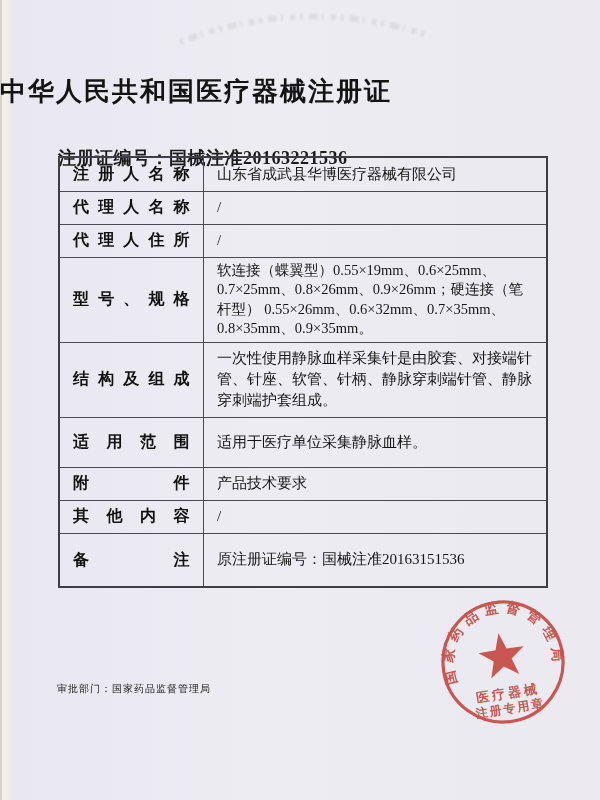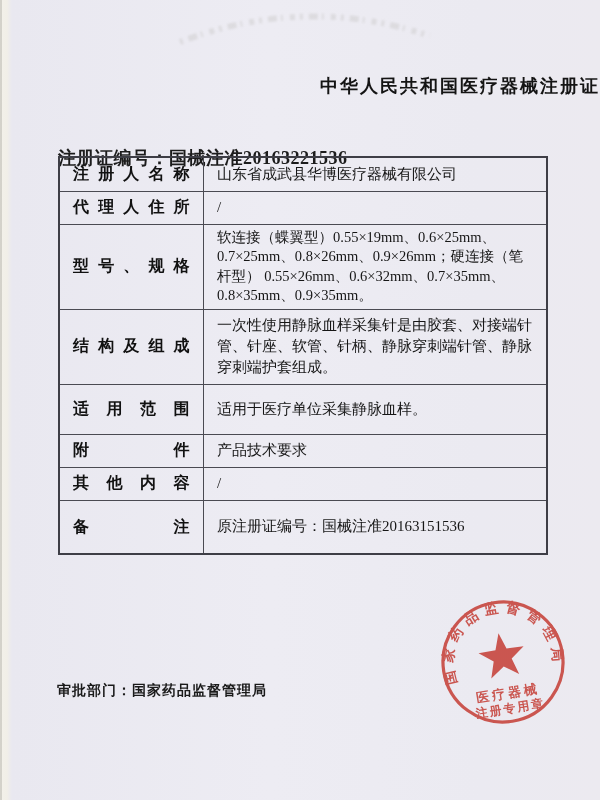--- a/index.html
+++ b/index.html
@@ -8,22 +8,22 @@
     font-family:"Liberation Serif","DejaVu Serif",serif;
     background:#f2f0e9;
   }
   .page{
     position:absolute;inset:0;
     background:linear-gradient(90deg,#f3f1ea 0px,#f1efe8 7px,#e9e8f0 12px,#edecf3 45%,#ebeaf1 80%,#eceaf0 100%);
   }
   .left-edge-line{position:absolute;left:0;top:0;width:2px;height:800px;background:rgba(120,118,110,.25);}
   .bleed{position:absolute;left:170px;top:2px;opacity:.16;filter:blur(1px);}
   .title{
-    position:absolute;left:0;top:74px;width:100%;text-align:right;
-    font-size:18px;font-weight:700;letter-spacing:2px;color:#141414;
+    position:absolute;left:0;top:74px;width:100%;text-align:left;
+    font-size:26px;font-weight:700;letter-spacing:2px;color:#141414;
   }
   .certno{
     position:absolute;left:58px;top:146px;font-size:18px;font-weight:700;color:#1c1c1c;
     letter-spacing:.5px;
   }
   table.cert{
     position:absolute;left:58px;top:156px;width:490px;
     border-collapse:collapse;table-layout:fixed;
     border:2px solid #3e3e46;
     color:#161616;
@@ -33,21 +33,21 @@
     width:117px;font-weight:700;font-size:16px;
     text-align:justify;text-align-last:justify;
     padding:0 13px;letter-spacing:.5px;color:#111;
   }
   td.val{font-size:15px;padding:3px 9px 3px 13px;line-height:1.42;}
   tr.r1{height:34px} tr.r2,tr.r3,tr.r4,tr.r5,tr.r6{height:33px}
   tr.r7{height:67px} tr.r7 td.val{font-size:14.5px;line-height:1.35;}
   tr.r8{height:75px} tr.r9{height:50px}
   tr.r10,tr.r11{height:33px} tr.r12{height:54px}
   .footer-left{
-    position:absolute;left:57px;top:682px;font-size:14px;font-weight:700;color:#1a1a1a;letter-spacing:1px;
+    position:absolute;left:57px;top:682px;font-size:10px;font-weight:400;color:#1a1a1a;letter-spacing:1px;
   }
   .footer-right{position:absolute;left:383px;top:663px;font-size:14.5px;font-weight:600;color:#1a1a1a;}
   .footer-right .line{margin-bottom:13px;letter-spacing:.5px;}
   .stamp{
     position:absolute;left:418px;top:577px;width:170px;height:170px;
     transform:rotate(-9deg);mix-blend-mode:multiply;opacity:.82;
   }
   .stamp text{font-family:"Liberation Serif","DejaVu Serif",serif;font-weight:700;}
 </style>
 </head>
@@ -62,20 +62,24 @@
 
   <div class="title">中华人民共和国医疗器械注册证</div>
 
   <div class="certno">注册证编号：国械注准20163221536</div>
 
   <table class="cert">
     <tbody>
       <tr class="r1">
         <td class="lbl">注册人名称</td>
         <td class="val">山东省成武县华博医疗器械有限公司</td>
+      </tr>
+      <tr class="r4">
+        <td class="lbl">代理人名称</td>
+        <td class="val">/</td>
       </tr>
       <tr class="r5">
         <td class="lbl">代理人住所</td>
         <td class="val">/</td>
       </tr>
       <tr class="r7">
         <td class="lbl">型号、规格</td>
         <td class="val">软连接（蝶翼型）0.55×19mm、0.6×25mm、0.7×25mm、0.8×26mm、0.9×26mm；硬连接（笔杆型） 0.55×26mm、0.6×32mm、0.7×35mm、0.8×35mm、0.9×35mm。</td>
       </tr>
       <tr class="r8">

